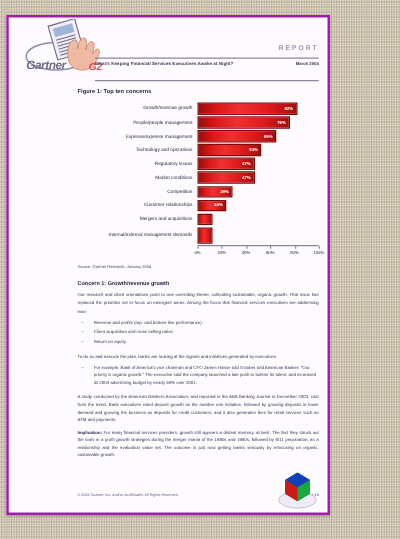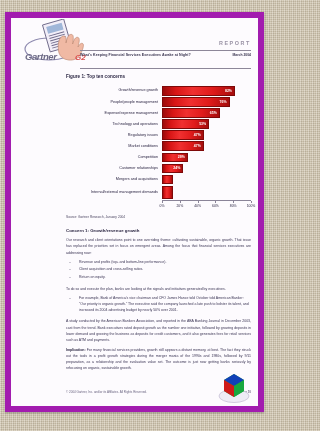--- a/index.html
+++ b/index.html
@@ -15,21 +15,21 @@
     background:
       repeating-linear-gradient(90deg, rgba(255,255,255,.25) 0 1px, rgba(0,0,0,.06) 1px 2px, rgba(255,255,255,.12) 2px 3px, rgba(0,0,0,.03) 3px 4px),
       repeating-linear-gradient(0deg, rgba(255,255,255,.18) 0 1px, rgba(0,0,0,.05) 1px 2px),
       #cdc2ab;
   }
   .page {
     position: absolute;
     left: 5px; top: 12px;
     width: 259px; height: 400px;
     background: #fdfbfe;
-    border: 6px solid #a21caf;
+    border: 2px solid #a21caf;
     box-shadow: 0 1px 2px rgba(0,0,0,.28);
     overflow: hidden;
   }
   
   .hdr { position: relative; height: 52px; }
   .logo-wrap { position: absolute; left: 8px; top: 1px; width: 84px; height: 46px; }
   .logo-art { position: absolute; left: 0; top: 0; width: 84px; height: 44px; }
   .logo-word {
     position: absolute; left: 6px; bottom: 3px;
     font-size: 9.5px; font-weight: bold; letter-spacing: -.4px;

